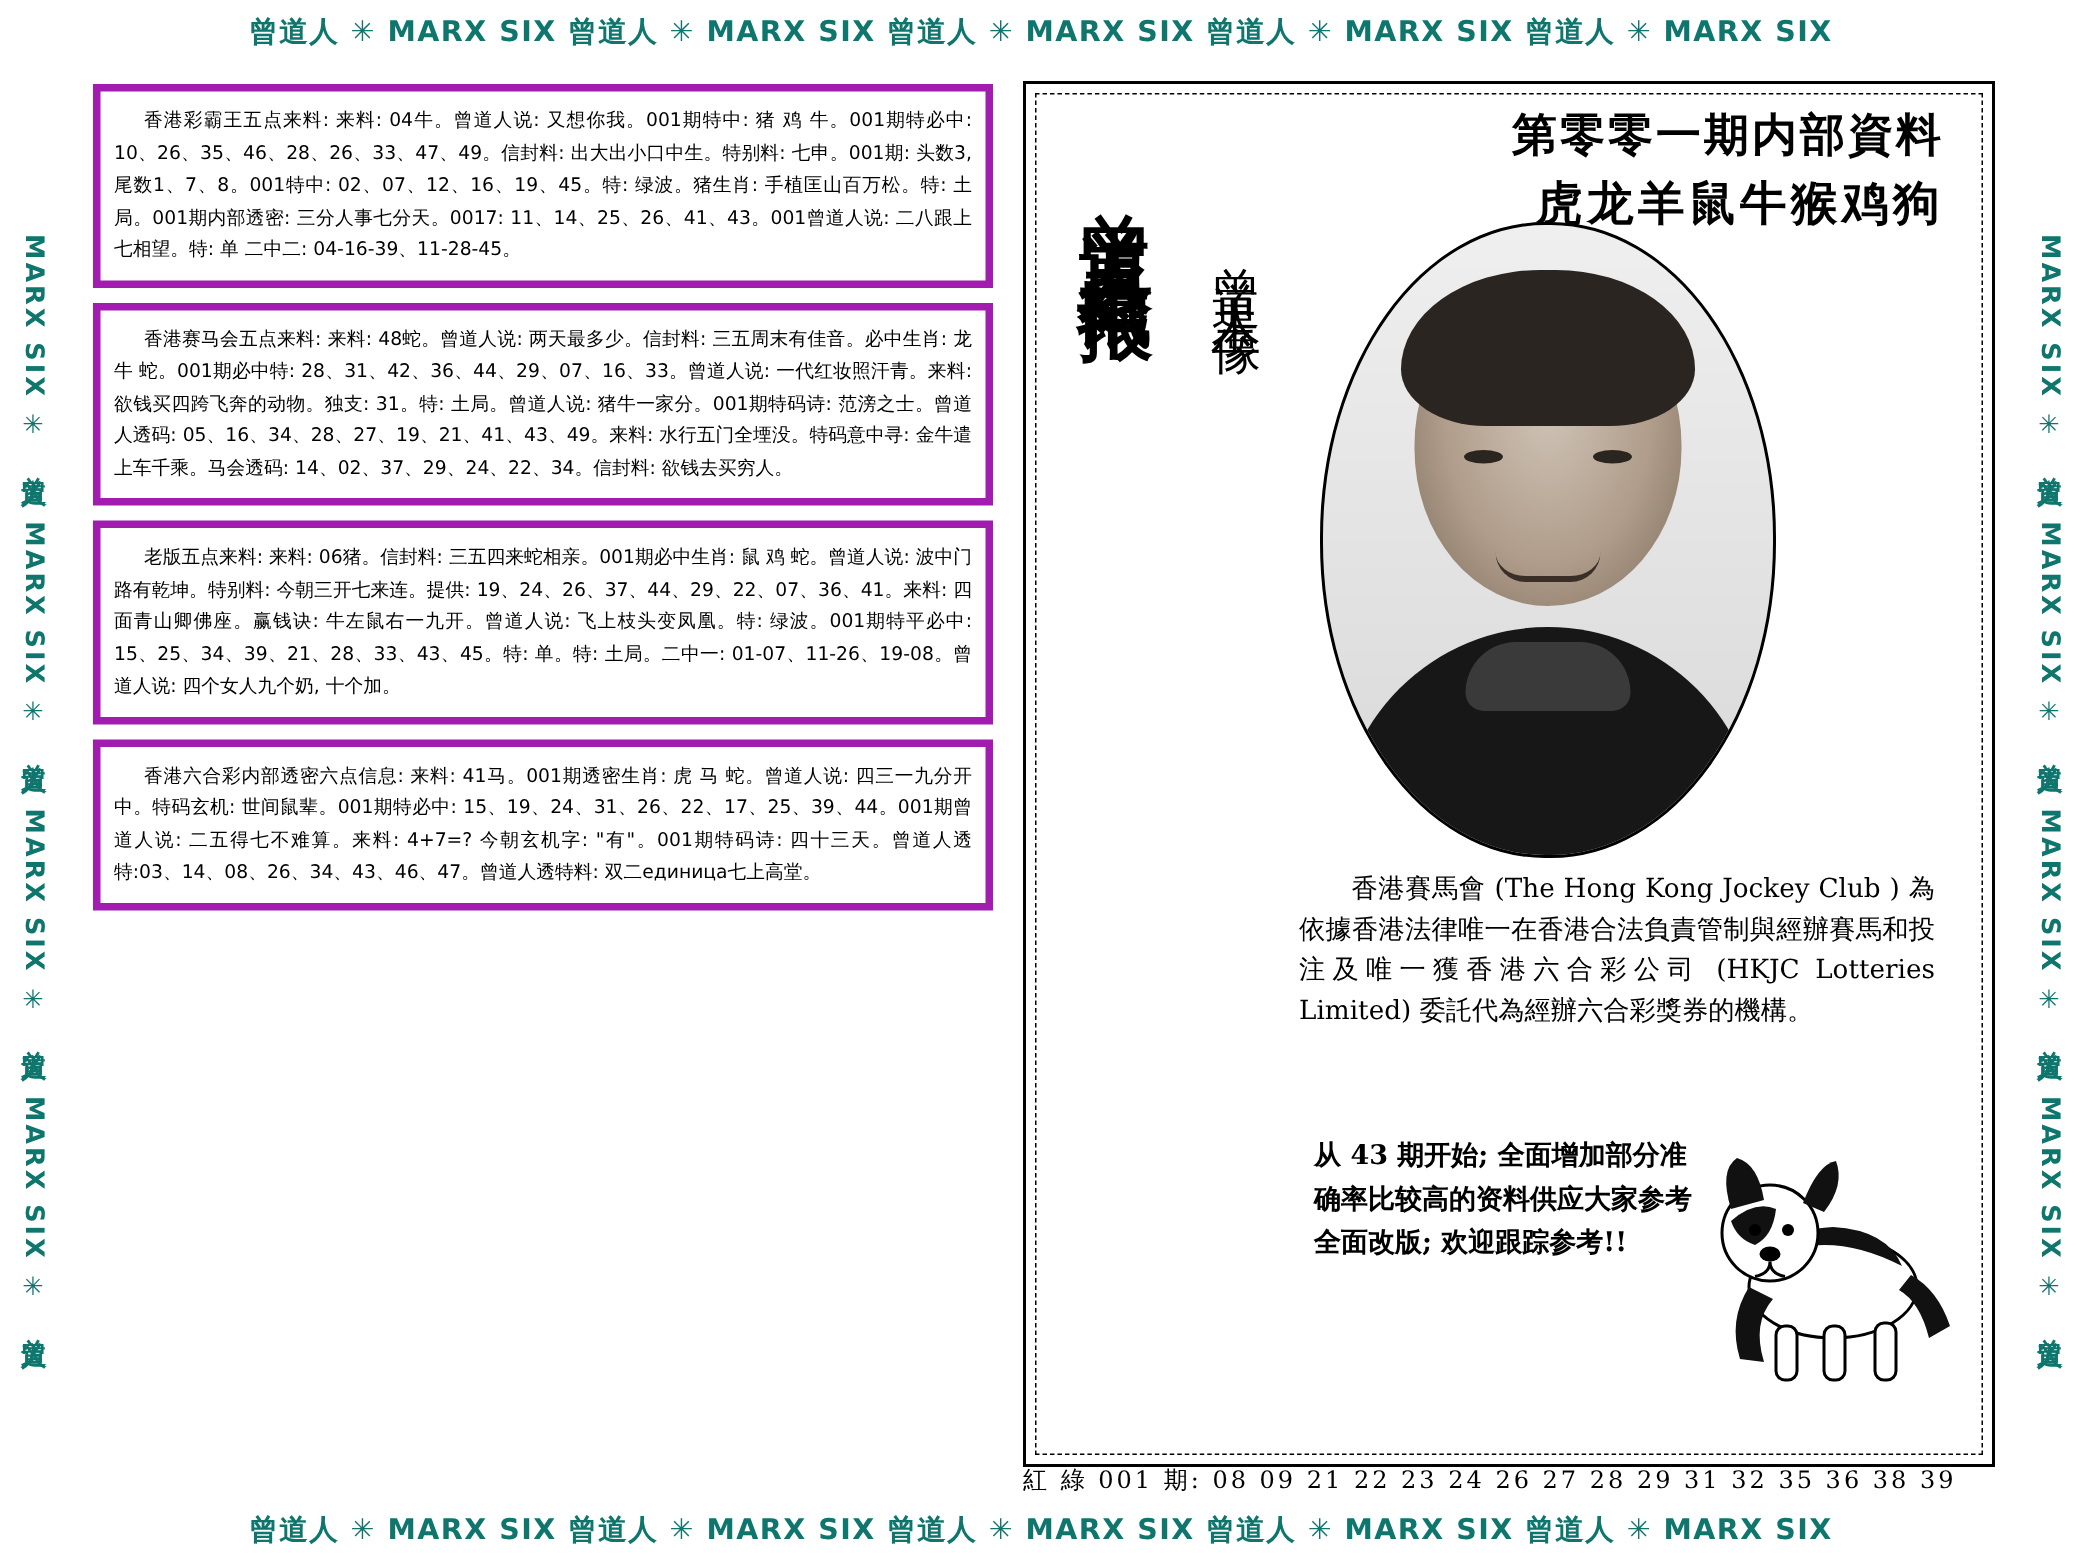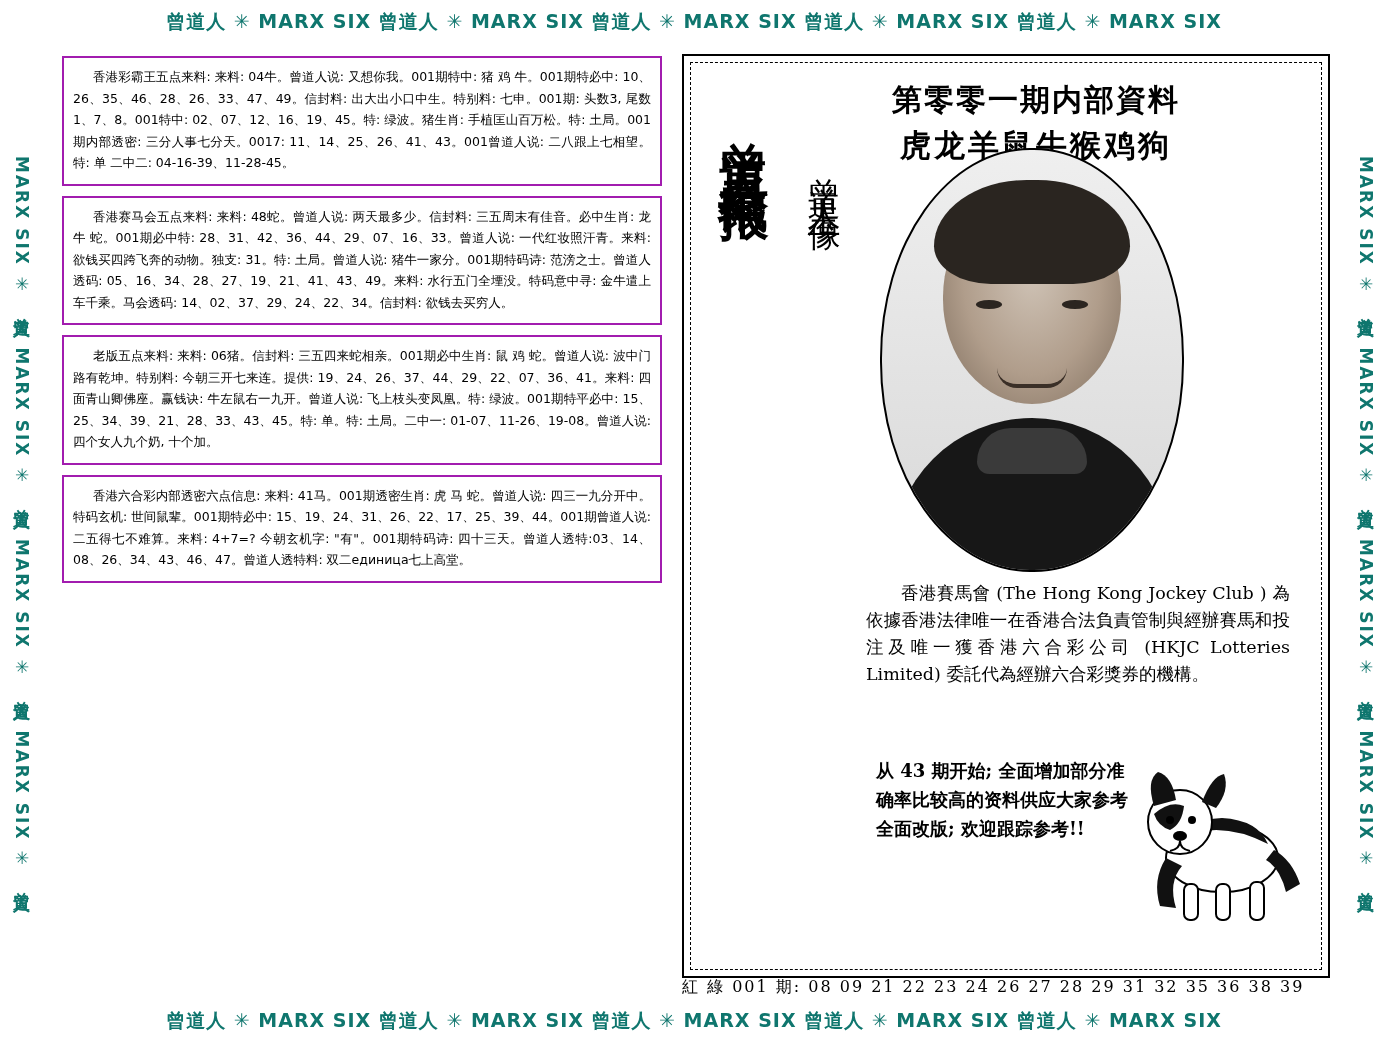--- a/index.html
+++ b/index.html
@@ -16,39 +16,39 @@
   .strip-left{top:0;left:0;width:44px;height:1041px;}
   .strip-right{top:0;right:0;width:44px;height:1041px;}
   .vert-inner{writing-mode:vertical-rl;text-orientation:mixed;height:1041px;
        font-size:17px;line-height:44px;letter-spacing:2px;text-align:center;}
 
   
   .content{position:absolute;left:46px;top:44px;width:1296px;height:950px;background:#fff;}
 
   
   .left-col{position:absolute;left:16px;top:12px;width:600px;height:920px;}
-  .txtblock{border:2px solid #a21caf;padding:8px 9px 10px 9px;margin-bottom:10px;
+  .txtblock{border:5px solid #a21caf;padding:8px 9px 10px 9px;margin-bottom:10px;
        font-size:12.5px;line-height:1.72;text-align:justify;
        font-family:"DejaVu Sans","Liberation Sans",sans-serif;}
   .txtblock p{margin:0;text-indent:1.6em;}
   .noborder{border:none;padding-left:4px;}
   .lifetitle{font-weight:bold;font-size:13.5px;margin:2px 0 6px 2px;}
   .small-note{font-size:12px;line-height:1.75;text-align:justify;text-indent:2em;margin:0;}
 
   
   .right-col{position:absolute;left:636px;top:10px;width:644px;height:920px;
        border:2px solid #000;}
   .right-inner{position:absolute;inset:6px;border:1px dashed #000;}
 
   .vtitle{position:absolute;left:8px;top:46px;width:80px;height:790px;
        writing-mode:vertical-rl;text-orientation:upright;
        font-size:50px;font-weight:bold;line-height:1.12;letter-spacing:10px;
        font-family:"DejaVu Serif","Liberation Serif",serif;}
 
-  .head-wrap{position:absolute;left:92px;top:24px;width:520px;text-align:center;}
+  .head-wrap{position:absolute;left:92px;top:14px;width:520px;text-align:right;}
   .head1{font-size:30px;font-weight:bold;letter-spacing:2px;
          font-family:"DejaVu Serif","Liberation Serif",serif;}
   .head2{font-size:31px;font-weight:bold;letter-spacing:3px;margin-top:4px;
          font-family:Liberation Sans, sans-serif;}
 
   .portrait-title{position:absolute;left:100px;top:96px;width:62px;height:400px;
        writing-mode:vertical-rl;text-orientation:upright;font-size:33px;
        letter-spacing:10px;font-family:"DejaVu Serif","Liberation Serif",serif;}
 
   .photo{position:absolute;left:196px;top:92px;width:300px;height:420px;

